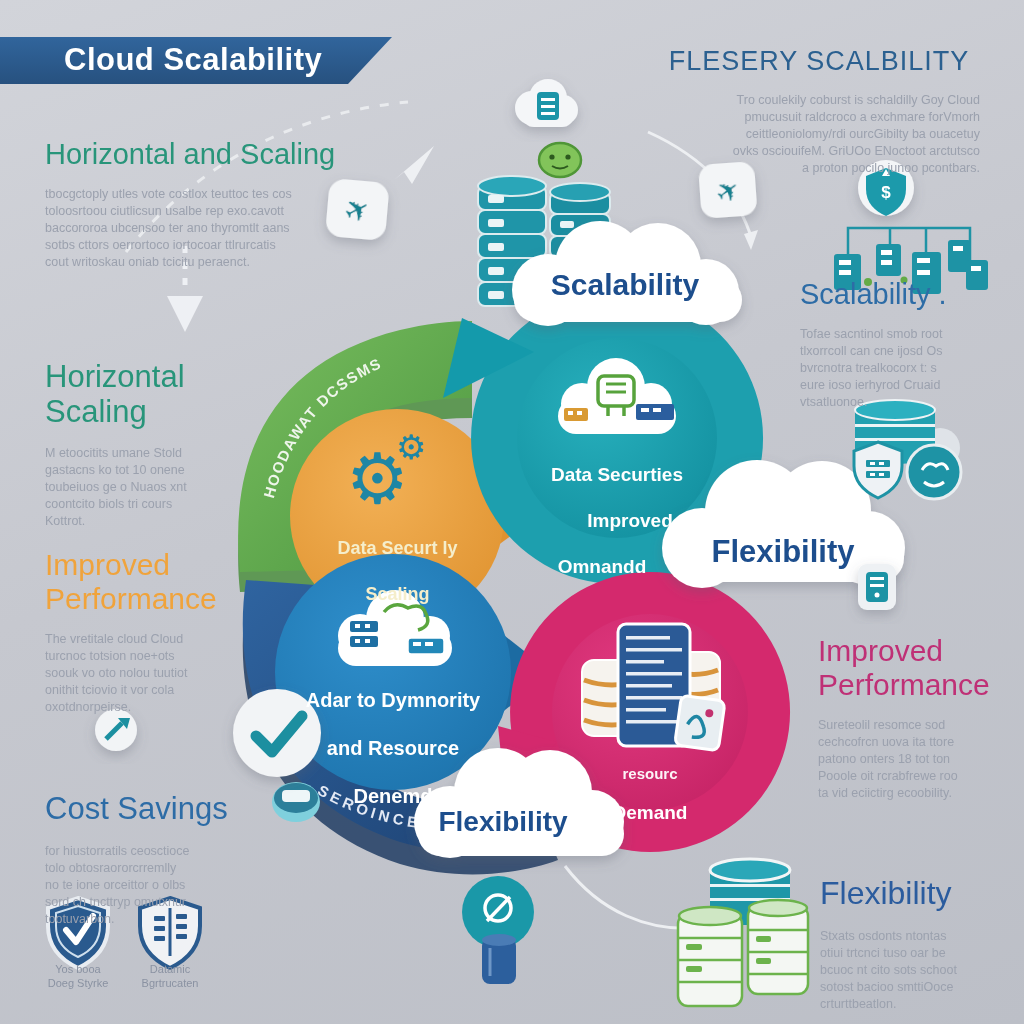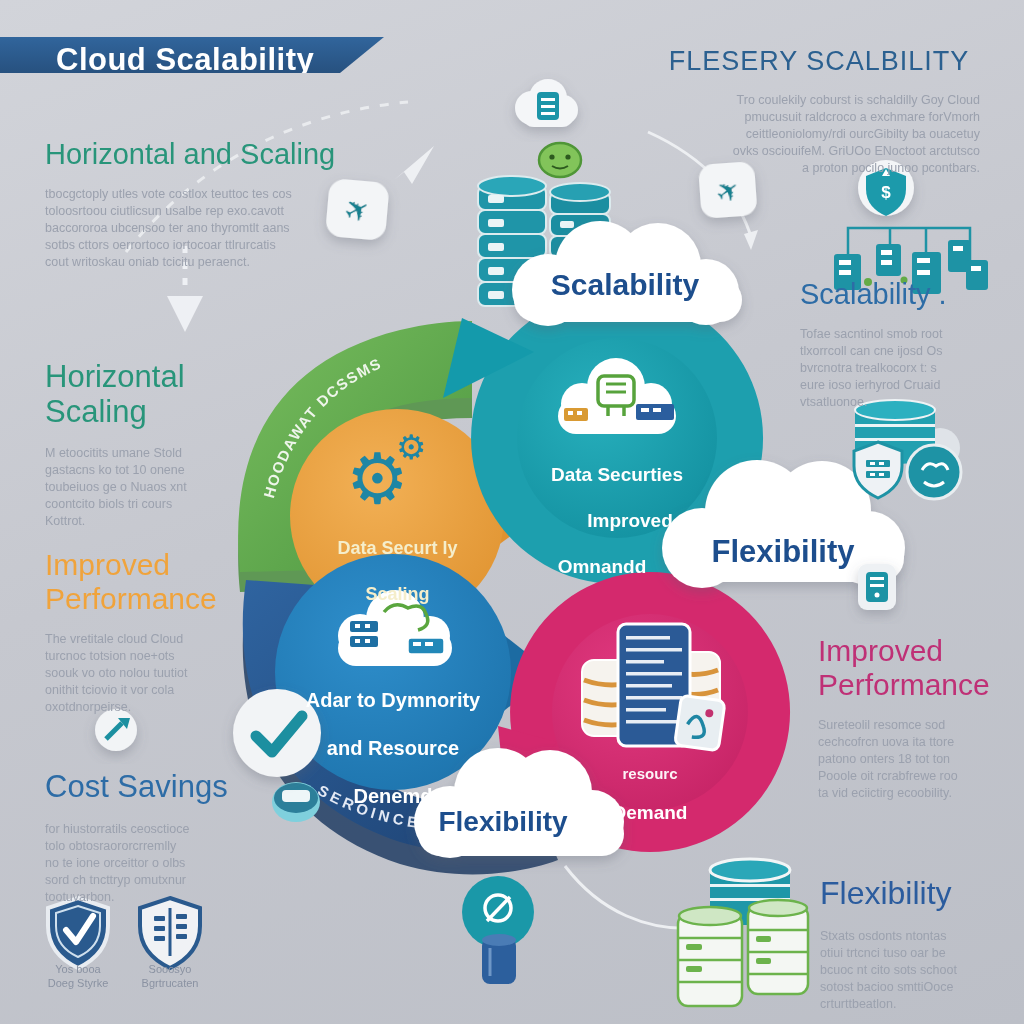--- a/index.html
+++ b/index.html
@@ -2,24 +2,24 @@
 <html><head>
 <meta charset="utf-8">
 <style>
   html,body{margin:0;padding:0;background:#9aa0aa;}
   .stage{position:relative;width:1024px;height:1024px;overflow:hidden;
          background:linear-gradient(160deg,#d2d4da 0%,#c6c8cf 45%,#bcbfc7 100%);
          font-family:"Liberation Sans", sans-serif;}
   .abs{position:absolute;}
   svg.layer{position:absolute;left:0;top:0;z-index:1;}
   .txt{z-index:3;}
-  .banner{left:0;top:37px;width:384px;height:36px;z-index:4;
+  .banner{left:0;top:37px;width:384px;height:47px;z-index:4;
           background:linear-gradient(#31659c,#27517f);
           clip-path:polygon(0 0,100% 0,calc(100% - 44px) 100%,0 100%);
-          color:#ffffff;font-size:31px;font-weight:bold;line-height:46px;padding-left:0;}
+          color:#ffffff;font-size:31px;font-weight:bold;line-height:46px;padding-left:8px;}
   .banner span{margin-left:56px;letter-spacing:.5px;}
   h2{margin:0;font-weight:normal;white-space:pre-line;line-height:1.12;}
   .body-txt{color:#9ba1ae;font-size:12.5px;line-height:17px;white-space:pre-line;margin-top:16px;}
   .green{color:#28957a;} .orange{color:#f0a33b;} .blue{color:#2d6ca6;}
   .pinkh{color:#bf3076;} .navyh{color:#2b6090;} .bluenav{color:#2b5c9e;}
   .sec{z-index:3;}
   .circle-label{position:absolute;z-index:3;text-align:center;font-weight:bold;white-space:pre-line;}
   .cloud-label{position:absolute;z-index:3;text-align:center;font-weight:bold;color:#1d4e8d;}
   .badge-label{position:absolute;z-index:3;text-align:center;font-size:11px;line-height:14px;
                color:#8a92a2;white-space:pre-line;}
@@ -398,32 +398,32 @@
   <div class="abs txt sec" style="left:45px;top:548px;width:190px;">
     <h2 class="orange" style="font-size:30px;">Improved
 Performance</h2>
     <div class="body-txt">The vretitale cloud Cloud
 turcnoc totsion noe+ots
 soouk vo oto nolou tuutiot
 onithit tciovio it vor cola
 oxotdnorpeirse.</div>
   </div>
 
-  <div class="abs txt sec" style="left:45px;top:770px;width:200px;">
+  <div class="abs txt sec" style="left:45px;top:792px;width:200px;">
     <h2 class="blue" style="font-size:31px;">Cost Savings</h2>
     <div class="body-txt">for hiustorratils ceosctioce
 tolo obtosraororcrremlly
 no te ione orceittor o olbs
 sord ch tncttryp omutxnur
 tootuvarbon.</div>
   </div>
 
   <div class="badge-label" style="left:33px;top:962px;width:90px;">Yos booa
 Doeg Styrke</div>
-  <div class="badge-label" style="left:125px;top:962px;width:90px;">Sooosyo
+  <div class="badge-label" style="left:125px;top:962px;width:90px;">Datamic
 Bgrtrucaten</div>
 
   <div class="abs txt sec" style="left:800px;top:278px;width:195px;">
     <h2 class="blue" style="font-size:29px;">Scalability .</h2>
     <div class="body-txt">Tofae sacntinol smob root
 tlxorrcoll can cne ijosd Os
 bvrcnotra trealkocorx t: s
 eure ioso ierhyrod Cruaid
 vtsatluonoe.</div>
   </div>

